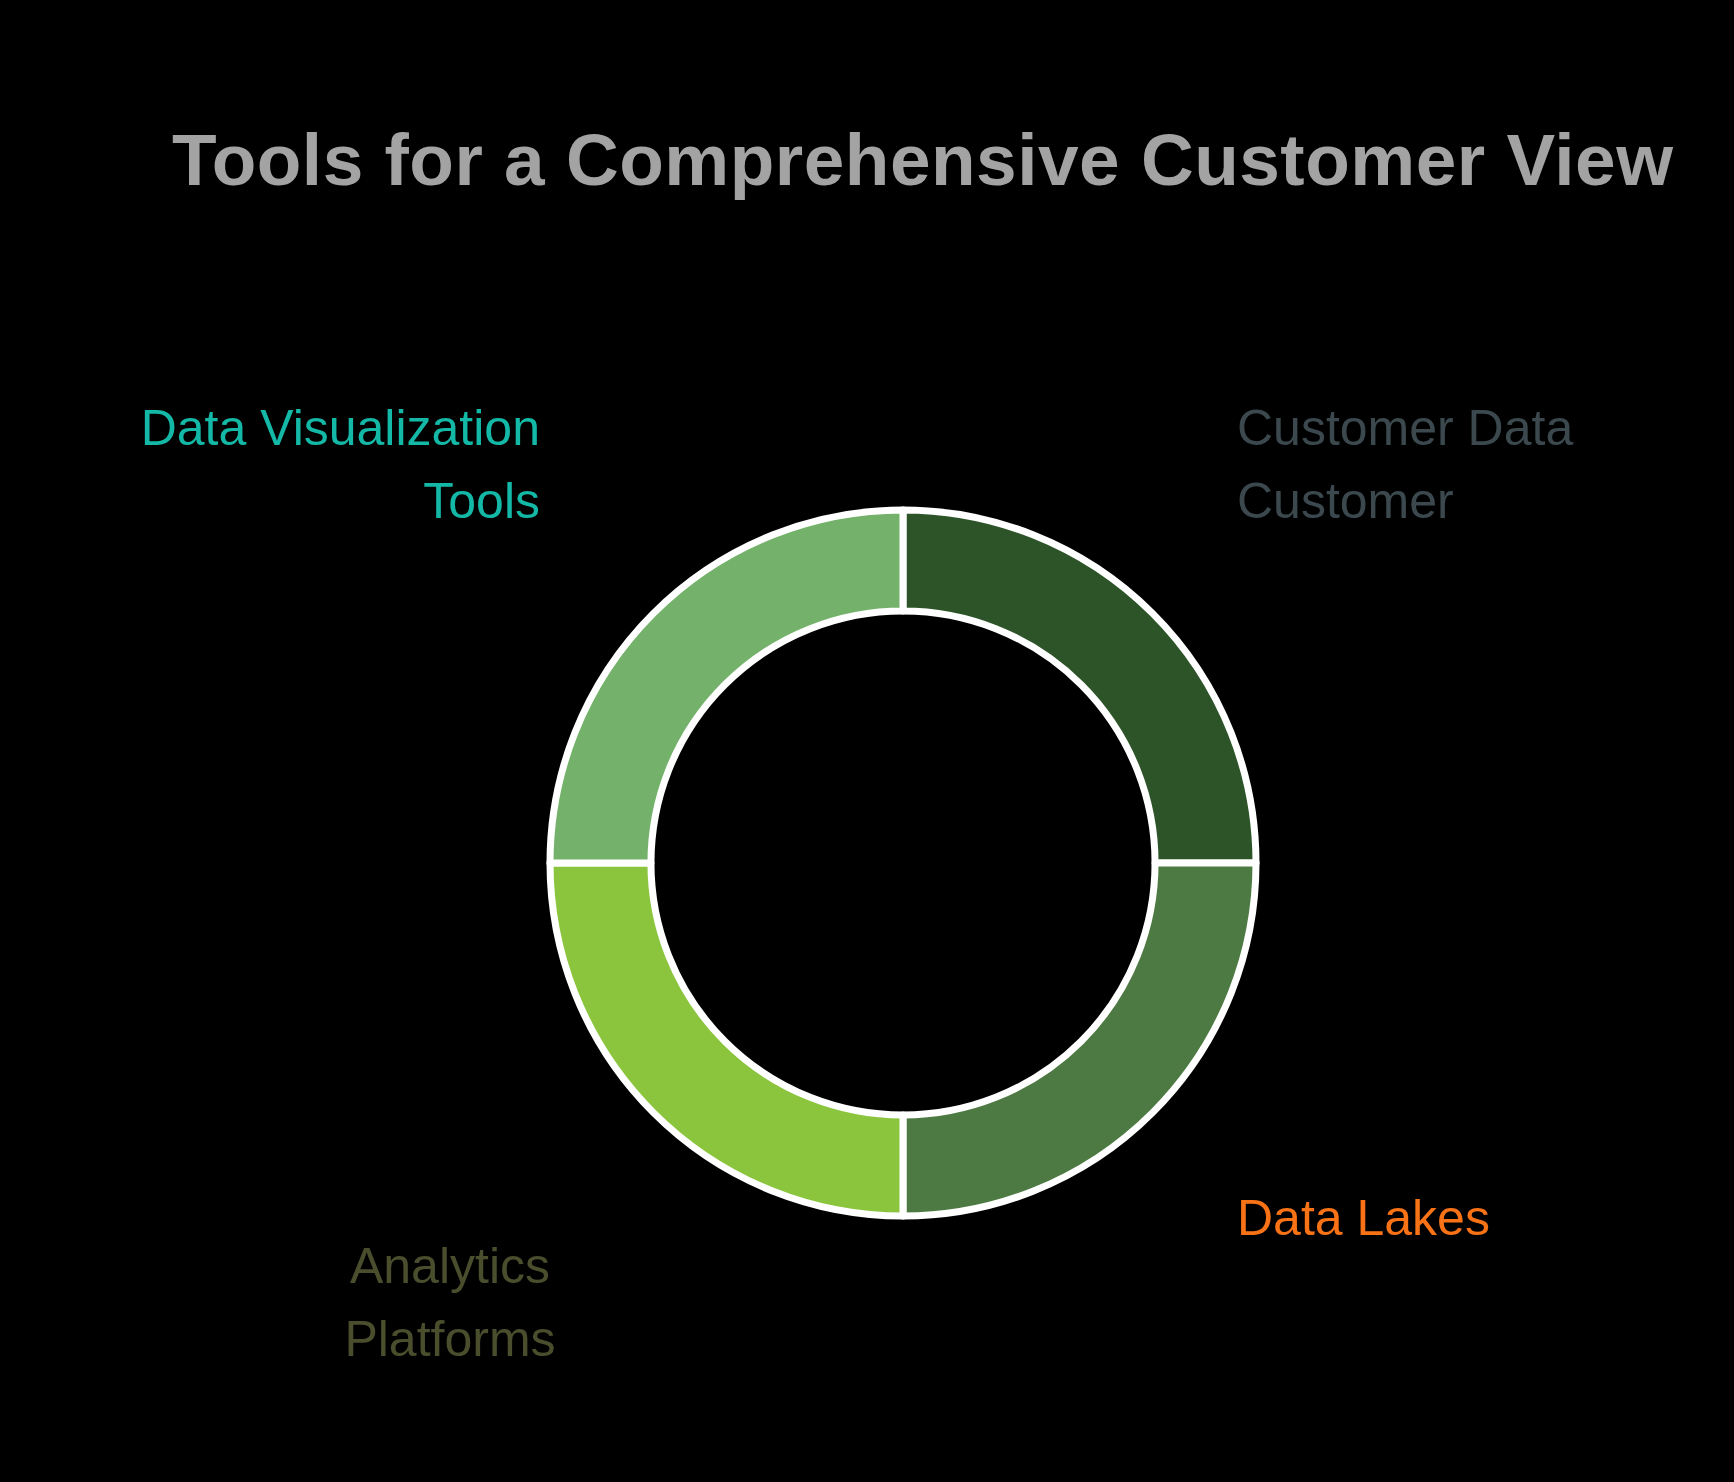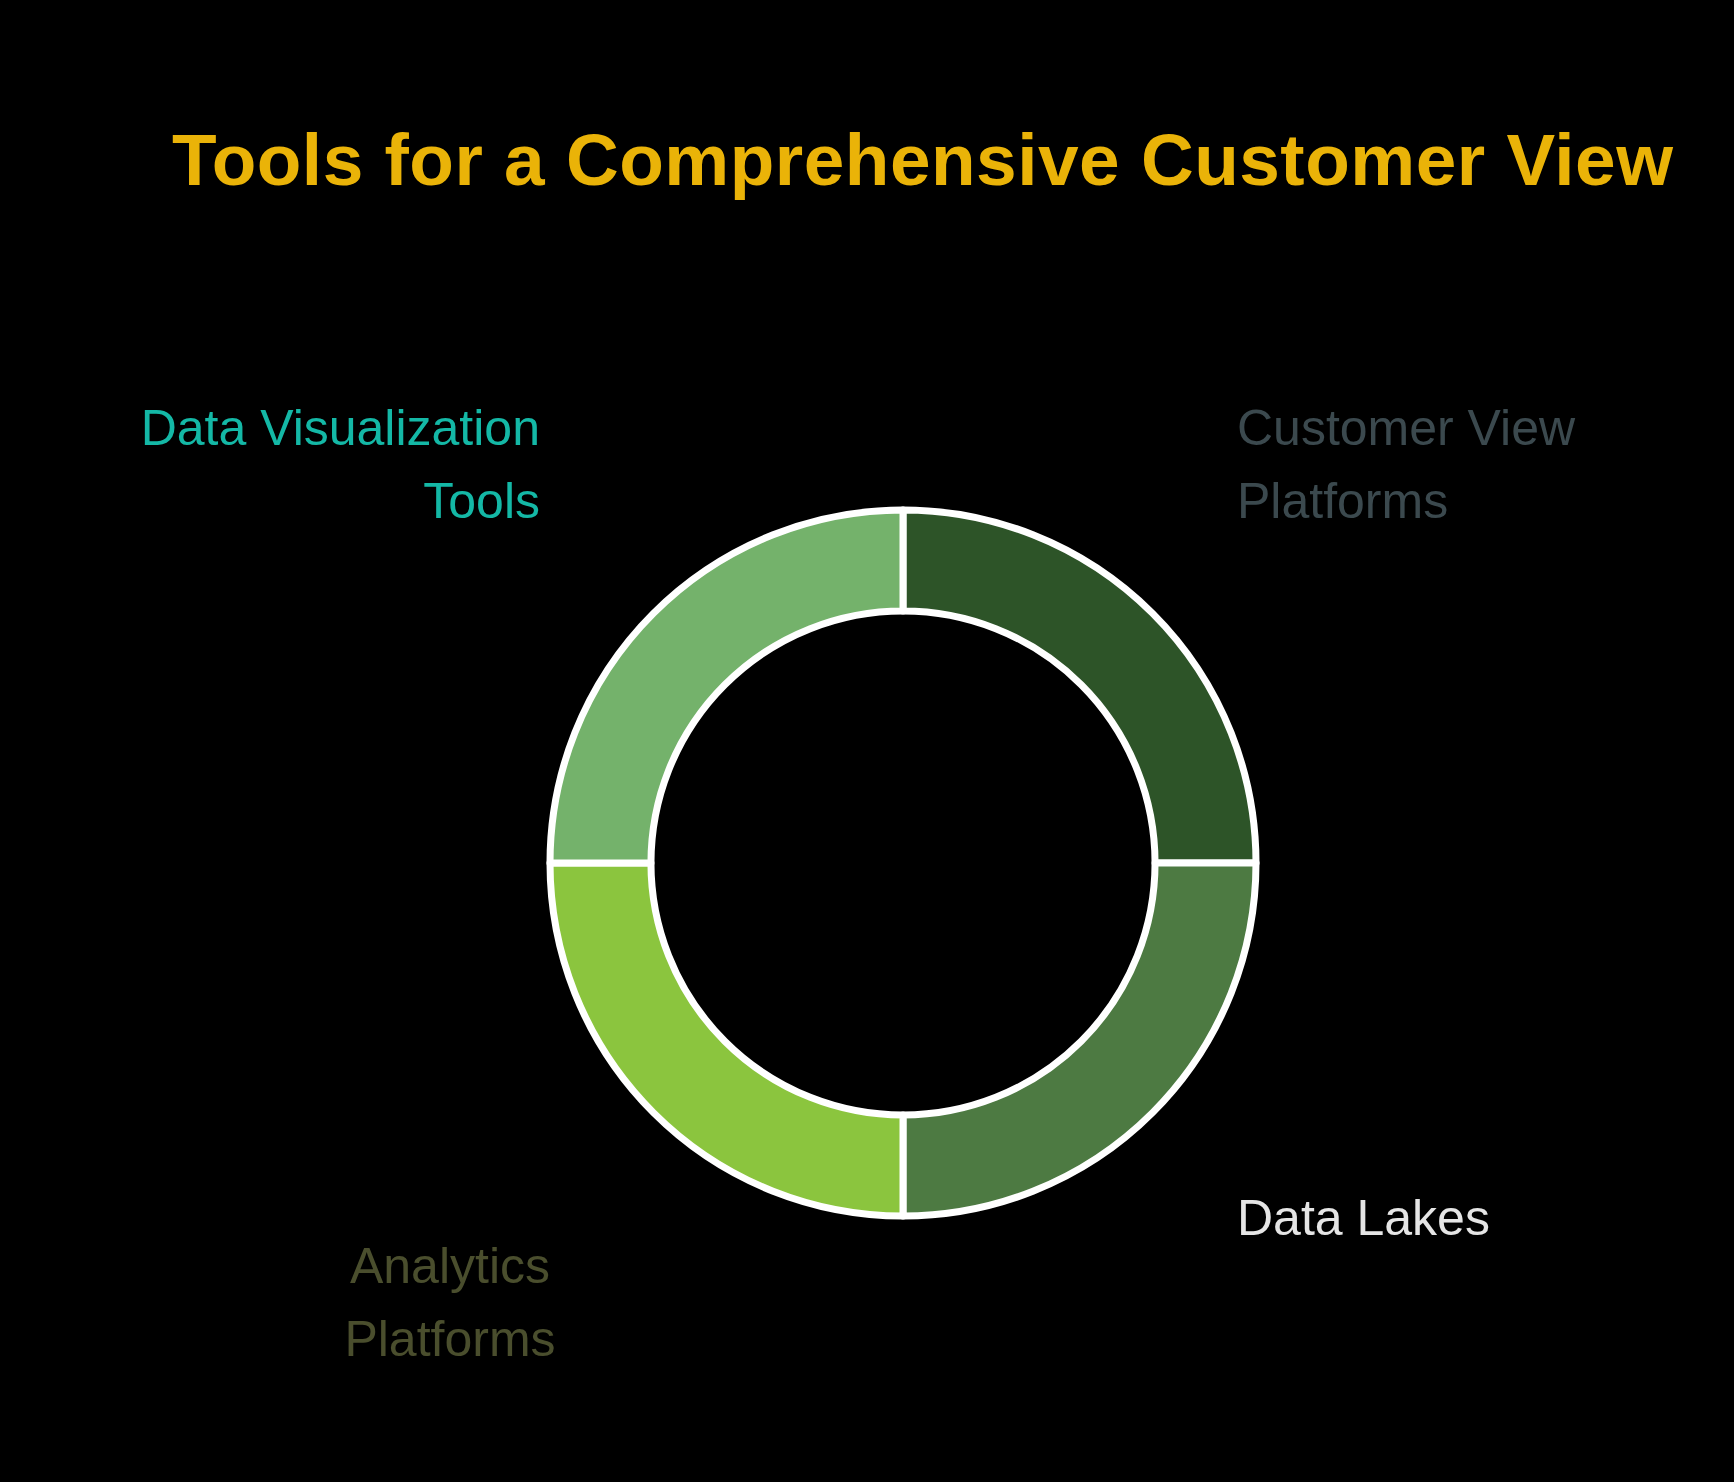--- a/index.html
+++ b/index.html
@@ -66,30 +66,30 @@
     width: 420px;
     text-align: left;
     white-space: nowrap;
   }
 </style>
 </head>
 <body style="background: rgb(0, 0, 0);">
 
 <div class="canvas" style="background: rgb(0, 0, 0);">
 
-  <h1 class="chart-title" style="color: #eab308;">Tools for a Comprehensive Customer View</h1>
+  <h1 class="chart-title" style="color: #a3a3a3;">Tools for a Comprehensive Customer View</h1>
 
   <svg id="donut" class="donut-svg" viewBox="0 0 740 740">
       <path d="M 370 17 A 353 353 0 0 1 723 370 L 622.042 370 A 252.042 252.042 0 0 0 370 117.958 Z" fill="#2d5428" stroke="#ffffff" stroke-width="7" stroke-linejoin="round"></path>
       <path d="M 723 370 A 353 353 0 0 1 370.00000000000006 723 L 370.00000000000006 622.042 A 252.042 252.042 0 0 0 622.042 370 Z" fill="#4d7a42" stroke="#ffffff" stroke-width="7" stroke-linejoin="round"></path>
       <path d="M 370.00000000000006 723 A 353 353 0 0 1 17 370.00000000000006 L 117.958 370.00000000000006 A 252.042 252.042 0 0 0 370.00000000000006 622.042 Z" fill="#8bc53e" stroke="#ffffff" stroke-width="7" stroke-linejoin="round"></path>
       <path d="M 17 370.00000000000006 A 353 353 0 0 1 369.9999999999999 17 L 369.99999999999994 117.958 A 252.042 252.042 0 0 0 117.958 370.00000000000006 Z" fill="#74b26b" stroke="#ffffff" stroke-width="7" stroke-linejoin="round"></path>
     </svg>
 
   <div class="seg-label label-dvt" style="color: #14b8a6;">Data Visualization Tools</div>
 
-  <div class="seg-label label-cdp" style="color: rgb(59, 73, 78);">Customer View Platforms</div>
+  <div class="seg-label label-cdp" style="color: rgb(59, 73, 78);">Customer Data Customer</div>
 
   <div class="seg-label label-ap" style="color: rgb(74, 78, 45);">Analytics Platforms</div>
 
-  <div class="seg-label label-dl" style="color: #e5e5e5;">Data Lakes</div>
+  <div class="seg-label label-dl" style="color: #f97316;">Data Lakes</div>
 
 </div>
 
 </body></html>

